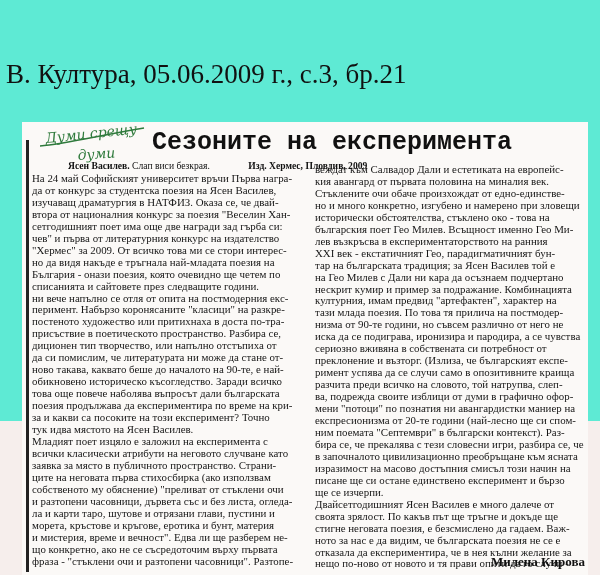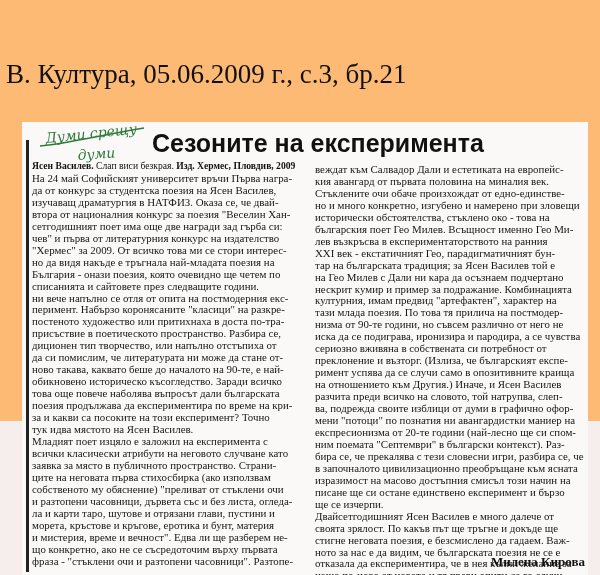--- a/index.html
+++ b/index.html
@@ -7,21 +7,21 @@
       padding: 0;
       width: 600px;
       height: 575px;
       overflow: hidden;
       background: #f6eeec;
     }
     .page {
       position: relative;
       width: 600px;
       height: 421px;
-      background: #fdba74;
+      background: #5eead4;
       font-family: "Liberation Serif", serif;
       color: #111;
     }
     .source-line {
       position: absolute;
       left: 6px;
       top: 58px;
       font-family: "Liberation Serif", serif;
       font-size: 27px;
       line-height: 32px;
@@ -50,37 +50,37 @@
       left: 36px;
       top: 124px;
       width: 110px;
       height: 40px;
     }
     .rubric svg { display: block; }
     .headline {
       position: absolute;
       left: 152px;
       top: 128px;
-      font-family: Liberation Sans, sans-serif;
+      font-family: Liberation Mono, monospace;
       font-weight: bold;
       font-size: 25px;
       line-height: 30px;
       color: #111;
       white-space: nowrap;
     }
     .byline {
       position: absolute;
       left: 32px;
       top: 160px;
       font-size: 9.6px;
       line-height: 12px;
       white-space: nowrap;
       color: #111;
     }
-    .byline .b { font-weight: bold; }
+    .byline .b { font-weight: bold; margin-left: 36px; }
     .column {
       position: absolute;
       font-family: "Liberation Serif", serif;
       font-size: 10.9px;
       line-height: 11.95px;
       color: #161616;
       text-align: left;
     }
     .col-left {
       left: 32px;
@@ -184,21 +184,20 @@
     <span class="ln">тар на българската традиция; за Ясен Василев той е</span>
     <span class="ln">на Гео Милев с Дали ни кара да осъзнаем подчертано</span>
     <span class="ln">нескрит кумир и пример за подражание. Комбинацията</span>
     <span class="ln">културния, имам предвид "артефактен", характер на</span>
     <span class="ln">тази млада поезия. По това тя прилича на постмодер-</span>
     <span class="ln">низма от 90-те години, но съвсем различно от него не</span>
     <span class="ln">иска да се подиграва, иронизира и пародира, а се чувства</span>
     <span class="ln">сериозно вживяна в собствената си потребност от</span>
     <span class="ln">преклонение и възторг. (Излиза, че българският експе-</span>
     <span class="ln">римент успява да се случи само в опозитивните краища</span>
-    <span class="ln">на отношението към Другия.) Иначе, и Ясен Василев</span>
     <span class="ln">разчита преди всичко на словото, той натрупва, слеп-</span>
     <span class="ln">ва, подрежда своите изблици от думи в графично офор-</span>
     <span class="ln">мени "потоци" по познатия ни авангардистки маниер на</span>
     <span class="ln">експресионизма от 20-те години (най-лесно ще си спом-</span>
     <span class="ln">ним поемата "Септември" в български контекст). Раз-</span>
     <span class="ln">бира се, че прекалява с тези словесни игри, разбира се, че</span>
     <span class="ln">в започналото цивилизационно преобръщане към ясната</span>
     <span class="ln">изразимост на масово достъпния смисъл този начин на</span>
     <span class="ln">писане ще си остане единствено експеримент и бързо</span>
     <span class="ln">ще се изчерпи.</span>

